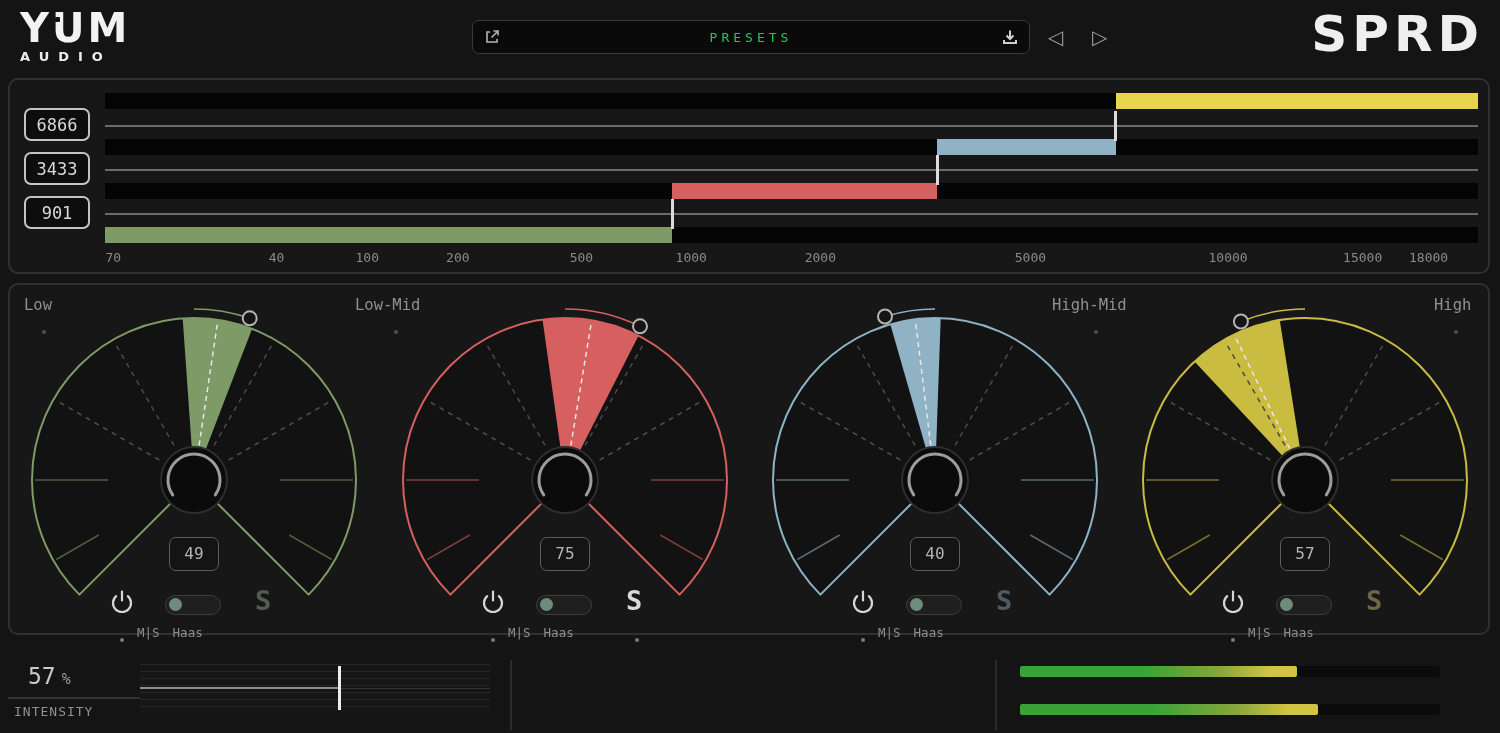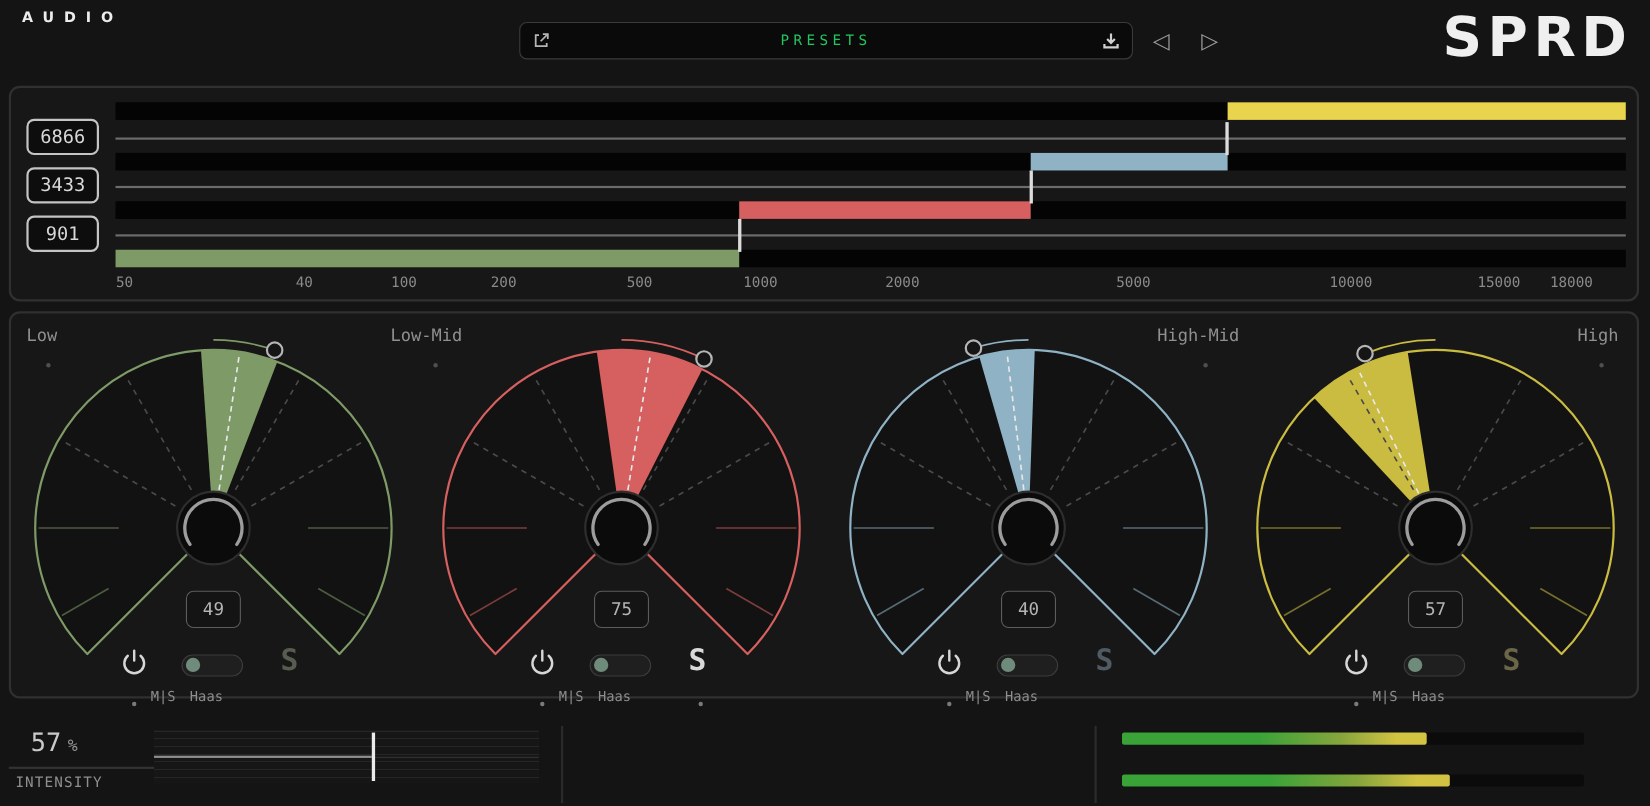--- a/index.html
+++ b/index.html
@@ -82,20 +82,25 @@
   .meter-scale{position:absolute;left:8px;top:24px;width:420px;height:16px;}
   .meter-scale span{position:absolute;transform:translateX(-50%);font-size:12px;color:#8c8c8c;}
 </style>
 </head>
 <body>
 
 <div class="app">
 
   <header>
     <div class="logo-yum">
+      <div class="yum-row">
+        <span>YUM</span>
+        <span class="eye e1"></span>
+        <span class="eye e2"></span>
+      </div>
       <div class="audio">AUDIO</div>
     </div>
 
     <div class="preset-bar">
       <svg width="18" height="18" viewBox="0 0 18 18">
         <path d="M7 4 H4 V14 H14 V11" fill="none" stroke="#b5b5b5" stroke-width="1.6"></path>
         <path d="M10.5 3 H15 V7.5" fill="none" stroke="#b5b5b5" stroke-width="1.6"></path>
         <line x1="15" y1="3" x2="8.5" y2="9.5" stroke="#b5b5b5" stroke-width="1.6"></line>
       </svg>
       <span class="preset-label">PRESETS</span>
@@ -127,21 +132,21 @@
         </div>
         <div class="sp-line" style="top: 45px;">
           <div class="sp-tick" style="left: 73.6%;"></div>
         </div>
         <div class="sp-line" style="top: 89px;">
           <div class="sp-tick" style="left: 60.6%;"></div>
         </div>
         <div class="sp-line" style="top: 133px;">
           <div class="sp-tick" style="left: 41.3%;"></div>
         </div>
-        <span class="sp-axis" style="left: 0.6%;">50</span>
+        <span class="sp-axis" style="left: 0.6%;">70</span>
         <span class="sp-axis" style="left: 12.5%;">40</span>
         <span class="sp-axis" style="left: 19.1%;">100</span>
         <span class="sp-axis" style="left: 25.7%;">200</span>
         <span class="sp-axis" style="left: 34.7%;">500</span>
         <span class="sp-axis" style="left: 42.7%;">1000</span>
         <span class="sp-axis" style="left: 52.1%;">2000</span>
         <span class="sp-axis" style="left: 67.4%;">5000</span>
         <span class="sp-axis" style="left: 81.8%;">10000</span>
         <span class="sp-axis" style="left: 91.6%;">15000</span>
         <span class="sp-axis" style="left: 96.4%;">18000</span>

